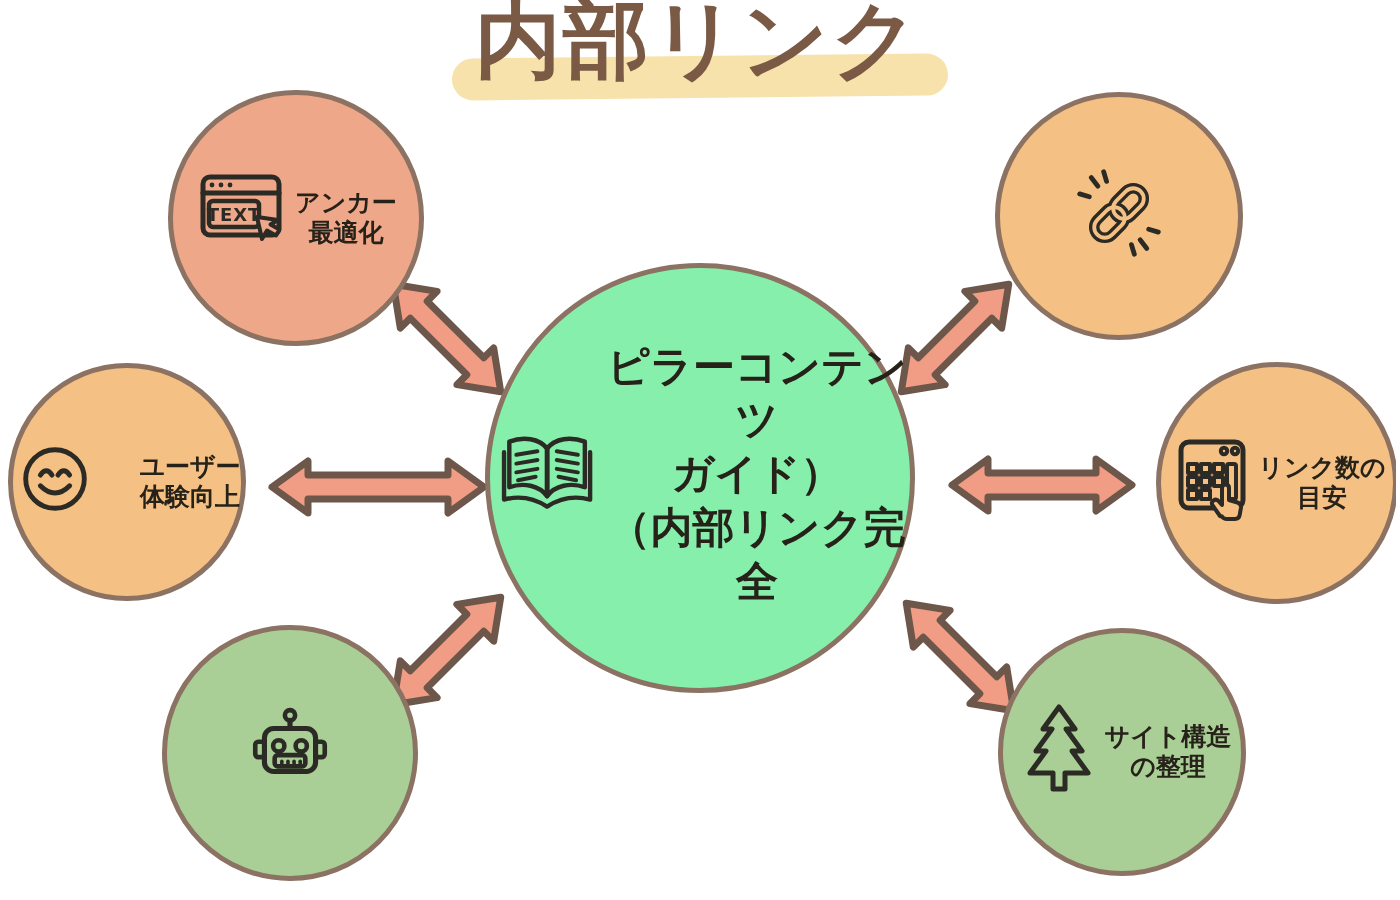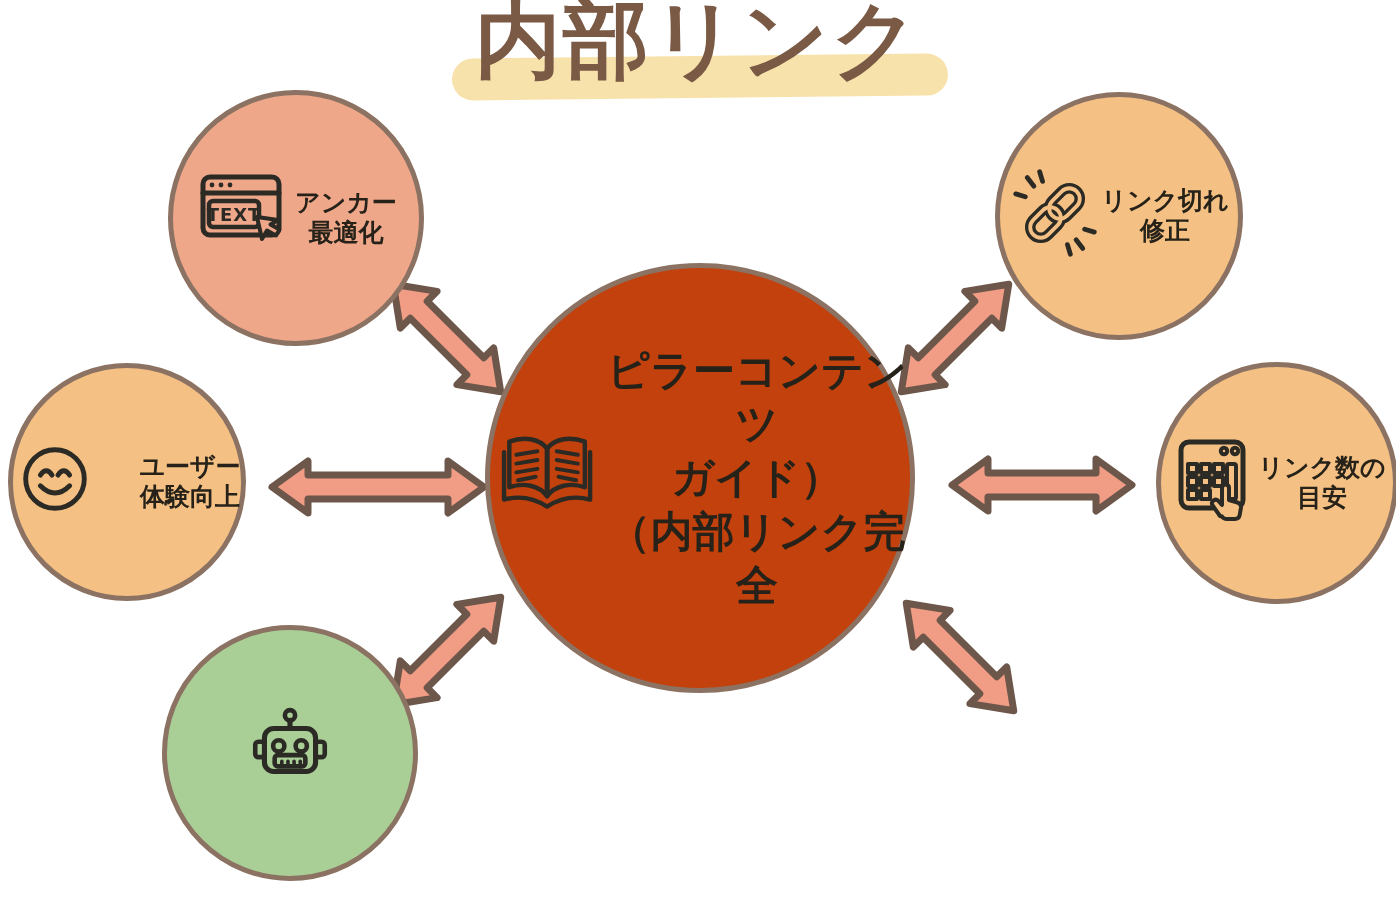--- a/index.html
+++ b/index.html
@@ -77,21 +77,21 @@
   <svg id="arrow-tr" class="arrow" width="164" height="80" viewBox="0 0 164 80">
     <path d="M6 40 L42 14 L42 28 L122 28 L122 14 L158 40 L122 66 L122 52 L42 52 L42 66 Z"></path>
   </svg>
   <svg id="arrow-r" class="arrow" width="192" height="80" viewBox="0 0 192 80">
     <path d="M6 40 L42 14 L42 28 L150 28 L150 14 L186 40 L150 66 L150 52 L42 52 L42 66 Z"></path>
   </svg>
   <svg id="arrow-br" class="arrow" width="164" height="80" viewBox="0 0 164 80">
     <path d="M6 40 L42 14 L42 28 L122 28 L122 14 L158 40 L122 66 L122 52 L42 52 L42 66 Z"></path>
   </svg>
 
-  <div class="node" id="node-center" style="background: #c2410c;">
+  <div class="node" id="node-center" style="background: #86efac; font-family: Liberation Mono, monospace;">
     <svg class="icon" width="128" height="100" viewBox="0 0 130 100" fill="none" stroke="currentColor" stroke-width="5" stroke-linecap="round" stroke-linejoin="round">
       <path d="M16 24 V78 Q42 71 65 86 Q88 71 114 78 V24"></path>
       <path d="M65 20 C56 8 38 6 22 12 V64 C38 58 56 62 65 74 Z"></path>
       <path d="M65 20 C74 8 92 6 108 12 V64 C92 58 74 62 65 74 Z"></path>
       <path d="M65 20 V74"></path>
       <g stroke-width="4.5">
         <path d="M30 27 L54 23"></path>
           <path d="M30 37 L54 33"></path>
           <path d="M30 47 L54 43"></path>
           <path d="M32 56 L52 52"></path>
@@ -135,24 +135,20 @@
           <path d="M61 81 L64 91"></path>
           <path d="M79 65 L89 68"></path>
       </g>
       <g transform="rotate(-45 48 48)">
         <rect x="16" y="37" width="36" height="22" rx="11" stroke-width="11"></rect>
         <rect x="44" y="37" width="36" height="22" rx="11" stroke-width="11"></rect>
         <rect x="16" y="37" width="36" height="22" rx="11" stroke-width="4" style="stroke:var(--orange)"></rect>
         <rect x="44" y="37" width="36" height="22" rx="11" stroke-width="4" style="stroke:var(--orange)"></rect>
       </g>
     </svg>
-    <div class="label">
-      <span>リンク切れ</span>
-      <span>修正</span>
-    </div>
   </div>
 
   <div class="node" id="node-user" style="background: rgb(244, 192, 131); gap: 42px;">
     <svg class="icon" width="84" height="80" viewBox="0 0 86 80" fill="none" stroke="currentColor" stroke-width="5" stroke-linecap="round">
       <circle cx="43" cy="40" r="30"></circle>
       <path d="M28 36 Q34 27 40 36"></path>
       <path d="M46 36 Q52 27 58 36"></path>
       <path d="M28 47 Q43 62 58 47"></path>
     </svg>
     <div class="label">
@@ -197,14 +193,23 @@
       <rect x="30" y="50" width="30" height="11" rx="3" stroke-width="4.5"></rect>
       <g stroke-width="3.5">
         <path d="M37 61 V56"></path>
           <path d="M43 61 V56"></path>
           <path d="M49 61 V56"></path>
           <path d="M55 61 V56"></path>
       </g>
     </svg>
   </div>
 
+  <div class="node" id="node-structure" style="background: rgb(169, 206, 150);">
+    <svg class="icon" width="92" height="96" viewBox="0 0 90 96" fill="none" stroke="currentColor" stroke-width="5" stroke-linecap="round" stroke-linejoin="round">
+      <path d="M45 6 L61 28 L52 28 L68 50 L58 50 L74 72 L51 72 L51 88 L39 88 L39 72 L16 72 L32 50 L22 50 L38 28 L29 28 Z"></path>
+    </svg>
+    <div class="label">
+      <span>サイト構造</span>
+      <span>の整理</span>
+    </div>
+  </div>
 
 </div>
 
 </body></html>

